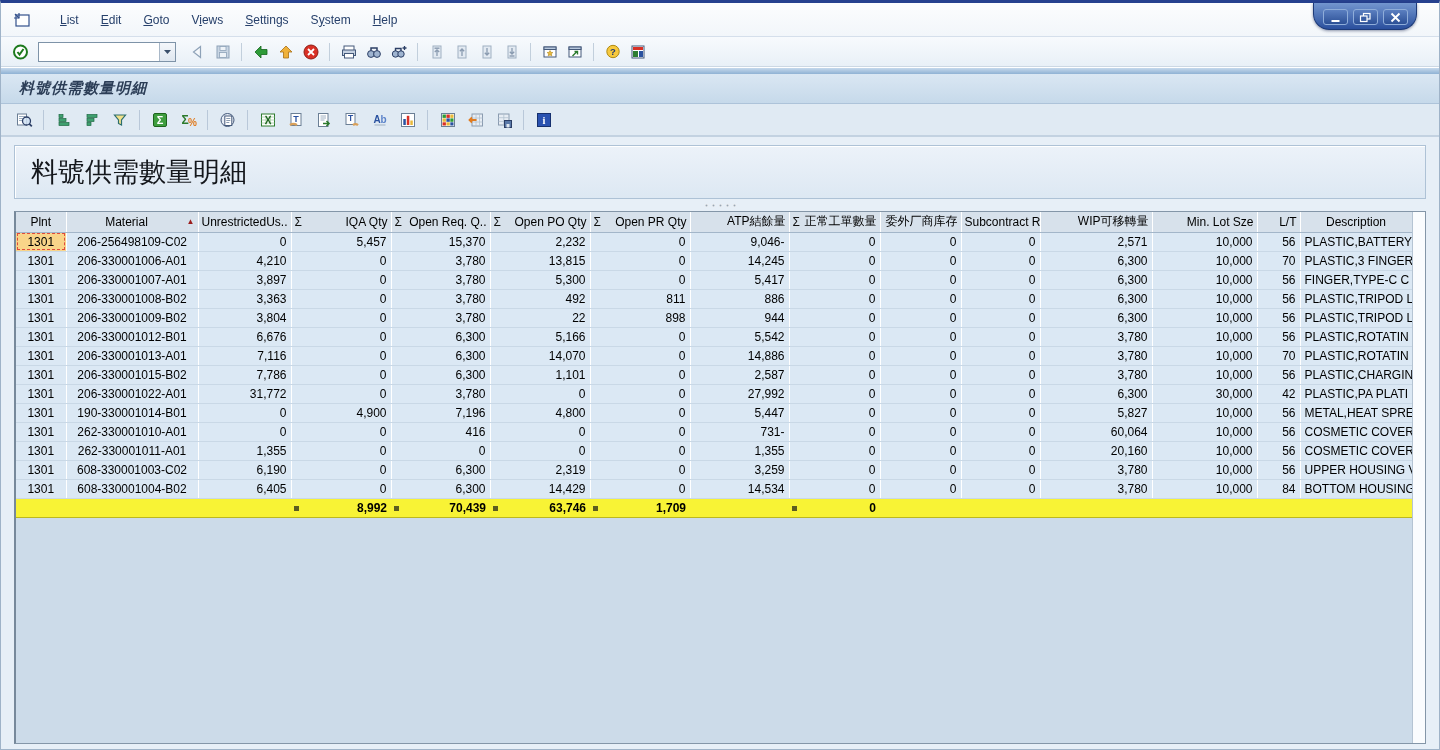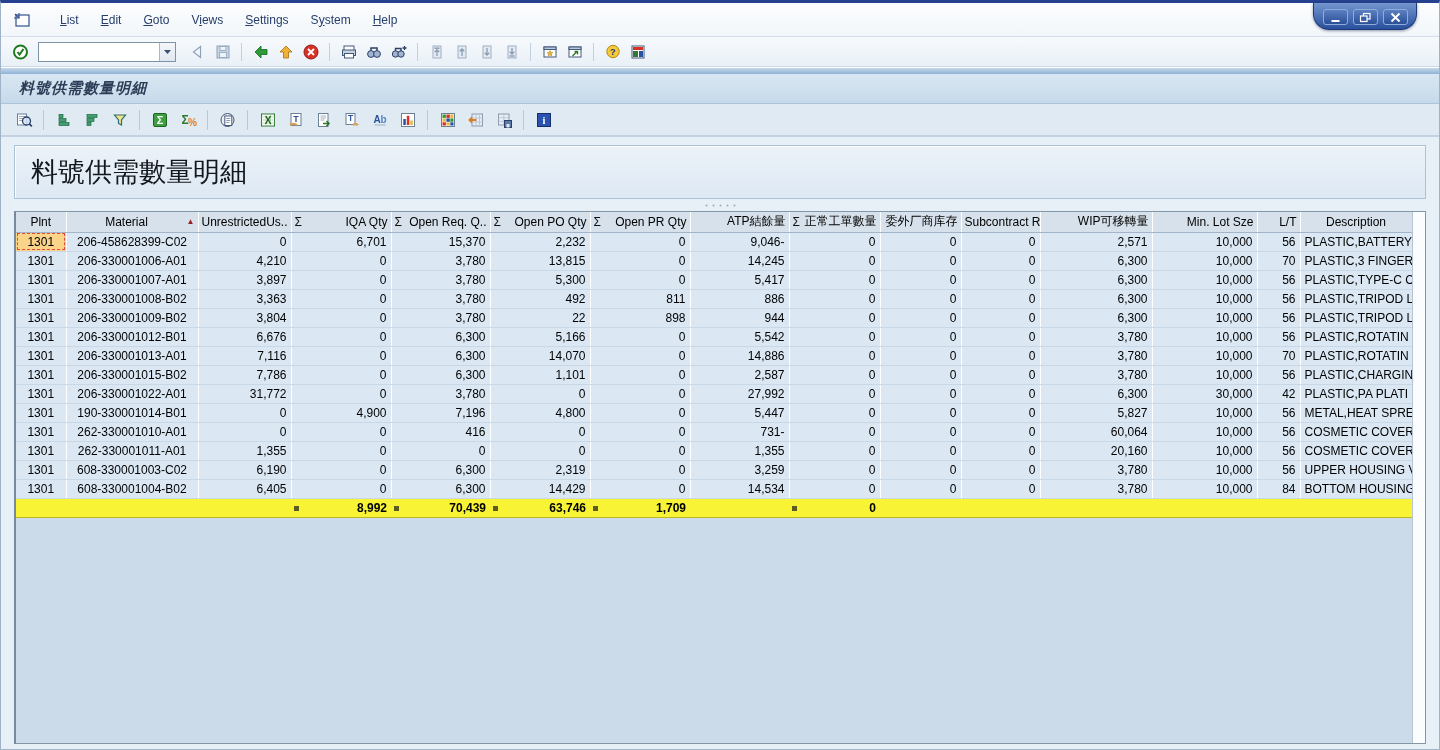--- a/index.html
+++ b/index.html
@@ -514,23 +514,23 @@
               <th>
                 <div class="hwrap">
                   <span class="hlabel al">Description</span>
                 </div>
               </th>
             </tr>
           </thead>
         <tbody id="grid-body">
             <tr>
               <td class="al selected">1301</td>
-              <td class="al">206-458628399-C02</td>
-              <td class="ar">0</td>
-              <td class="ar">6,701</td>
+              <td class="al">206-256498109-C02</td>
+              <td class="ar">0</td>
+              <td class="ar">5,457</td>
               <td class="ar">15,370</td>
               <td class="ar">2,232</td>
               <td class="ar">0</td>
               <td class="ar">9,046-</td>
               <td class="ar">0</td>
               <td class="ar">0</td>
               <td class="ar">0</td>
               <td class="ar">2,571</td>
               <td class="ar">10,000</td>
               <td class="ar">56</td>
@@ -561,21 +561,21 @@
               <td class="ar">3,780</td>
               <td class="ar">5,300</td>
               <td class="ar">0</td>
               <td class="ar">5,417</td>
               <td class="ar">0</td>
               <td class="ar">0</td>
               <td class="ar">0</td>
               <td class="ar">6,300</td>
               <td class="ar">10,000</td>
               <td class="ar">56</td>
-              <td class="al">PLASTIC,TYPE-C C</td>
+              <td class="al">FINGER,TYPE-C C</td>
             </tr>
             <tr>
               <td class="al">1301</td>
               <td class="al">206-330001008-B02</td>
               <td class="ar">3,363</td>
               <td class="ar">0</td>
               <td class="ar">3,780</td>
               <td class="ar">492</td>
               <td class="ar">811</td>
               <td class="ar">886</td>

